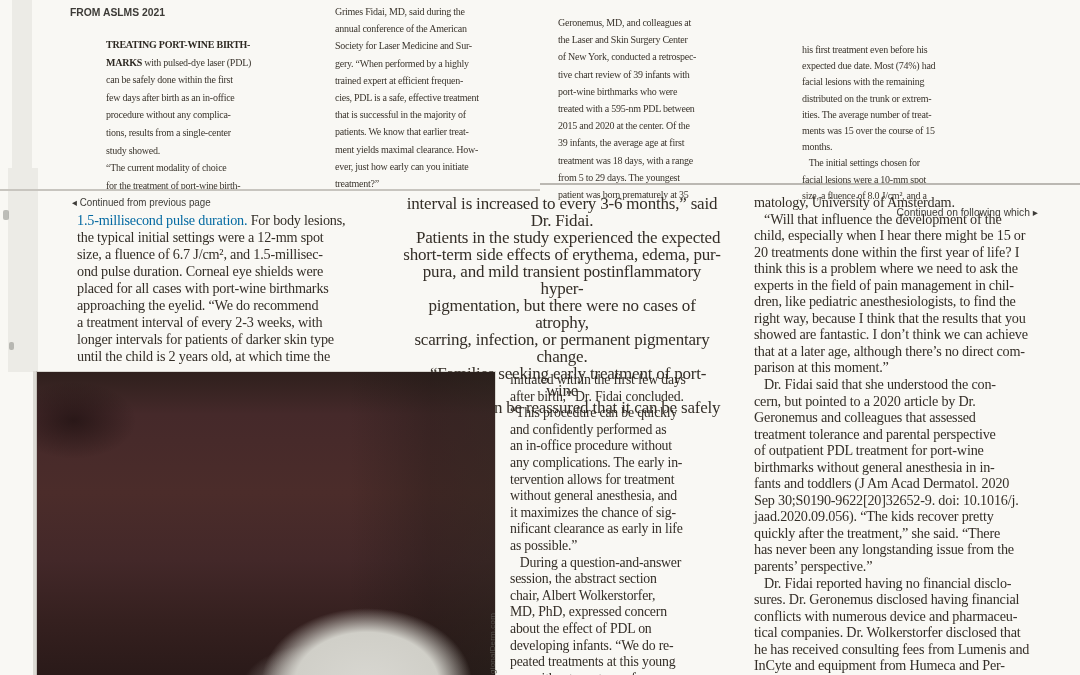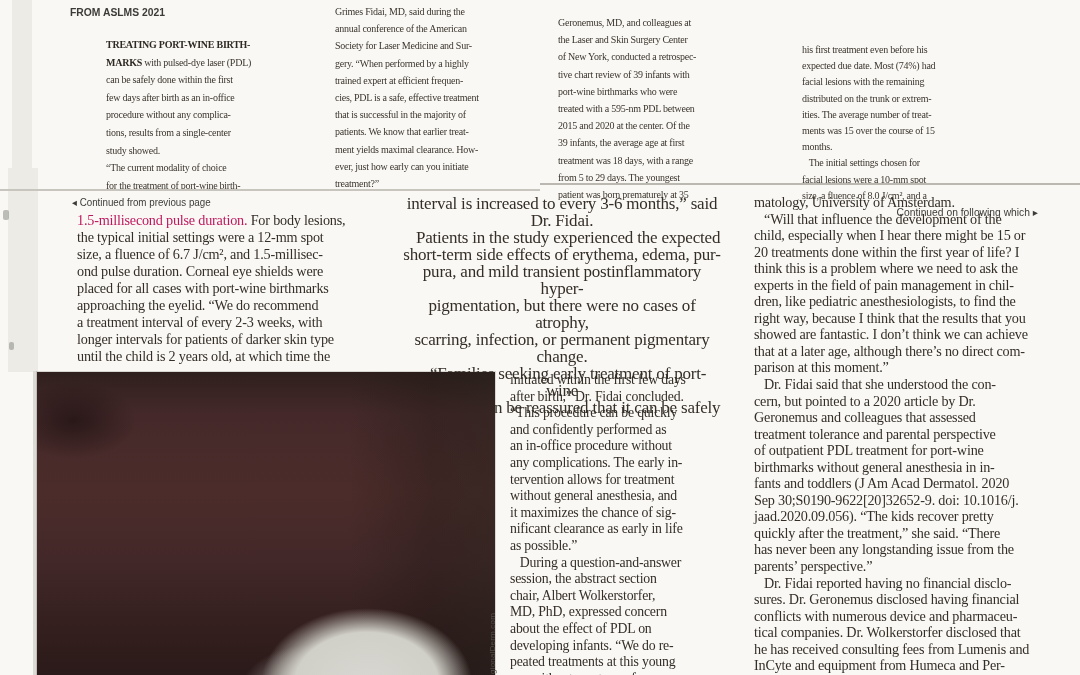--- a/index.html
+++ b/index.html
@@ -26,21 +26,21 @@
     white-space:pre-line;
     font-size:13.8px;line-height:16.6px;
     letter-spacing:-0.2px;color:#342e27;
   }
   .rightcol{
     white-space:pre-line;
     font-size:14.2px;line-height:16.55px;
     letter-spacing:-0.2px;color:#342e27;
   }
   .lead{font-weight:bold;color:#2e2922;}
-  .faded{color:#be185d;text-align:center;}
+  .faded{color:#0369a1;text-align:center;}
   .kicker{
     font-family:"Liberation Sans", sans-serif;
     font-size:11px;font-weight:bold;color:#3d3b37;
     transform:scaleX(.94);transform-origin:left top;
     white-space:nowrap;
   }
   .pagenote{
     font-family:"Liberation Sans", sans-serif;
     font-size:10.3px;color:#3e3c38;
     transform:scaleX(.95);transform-origin:left top;

